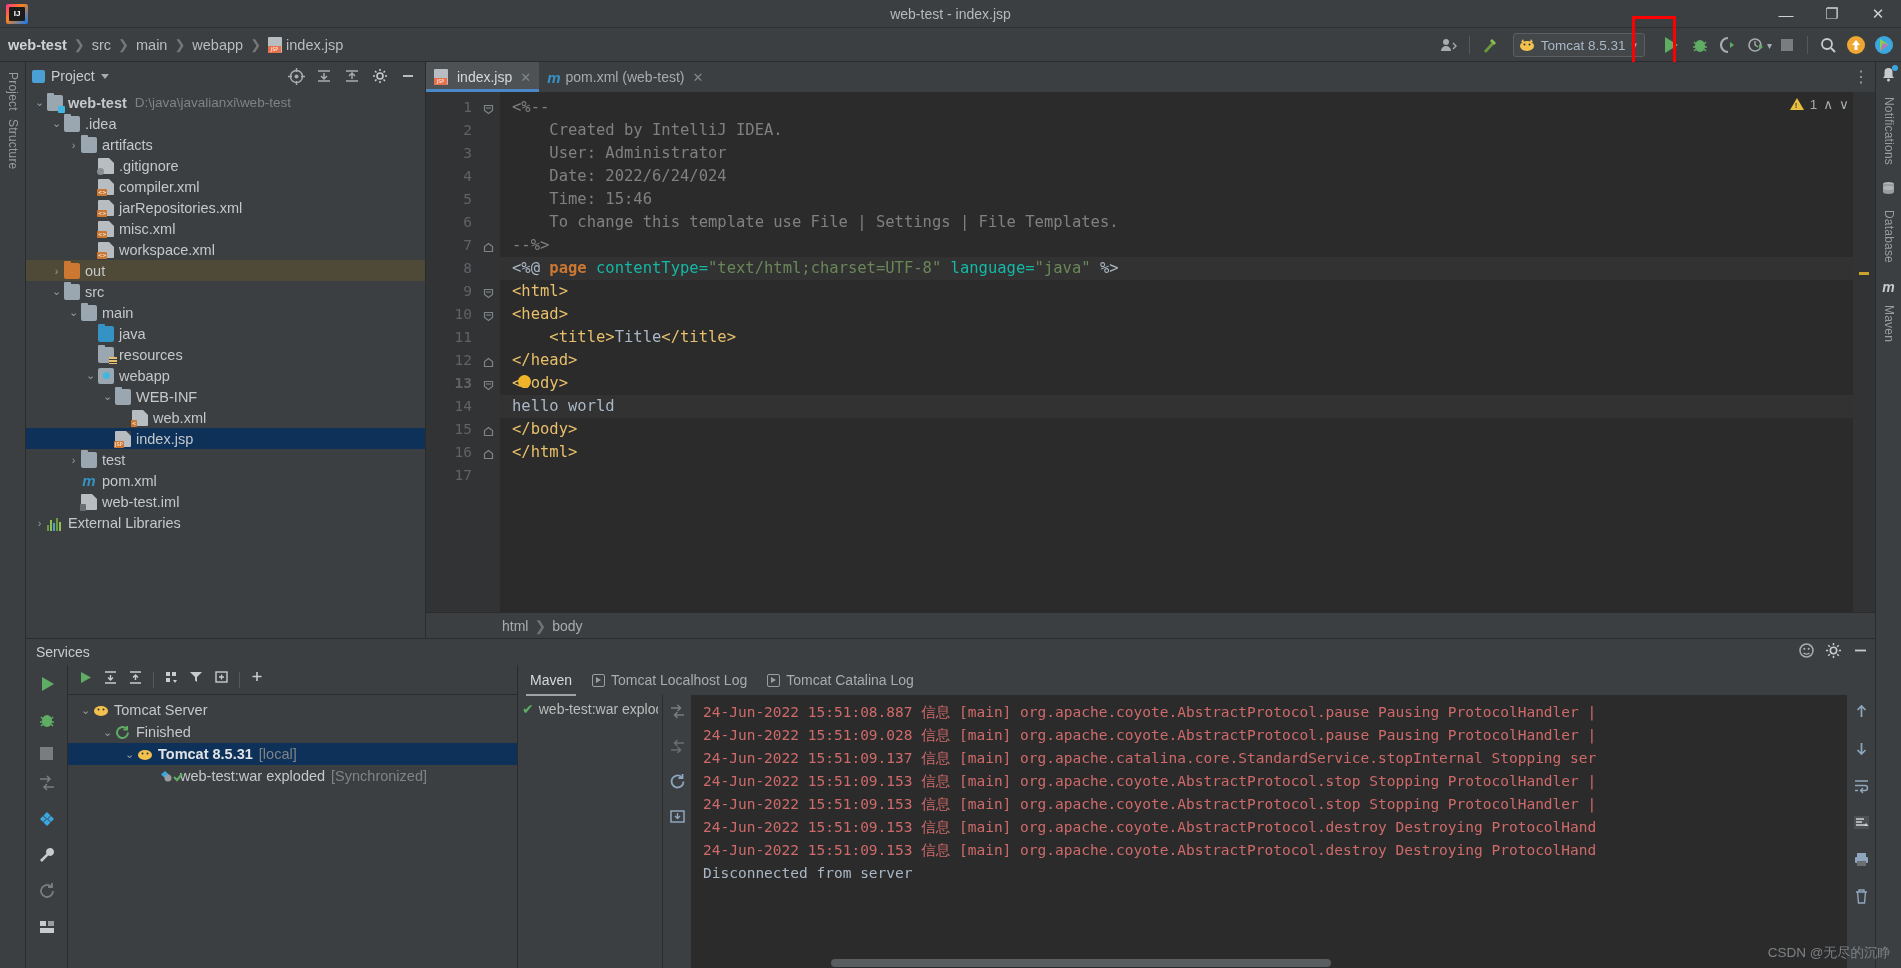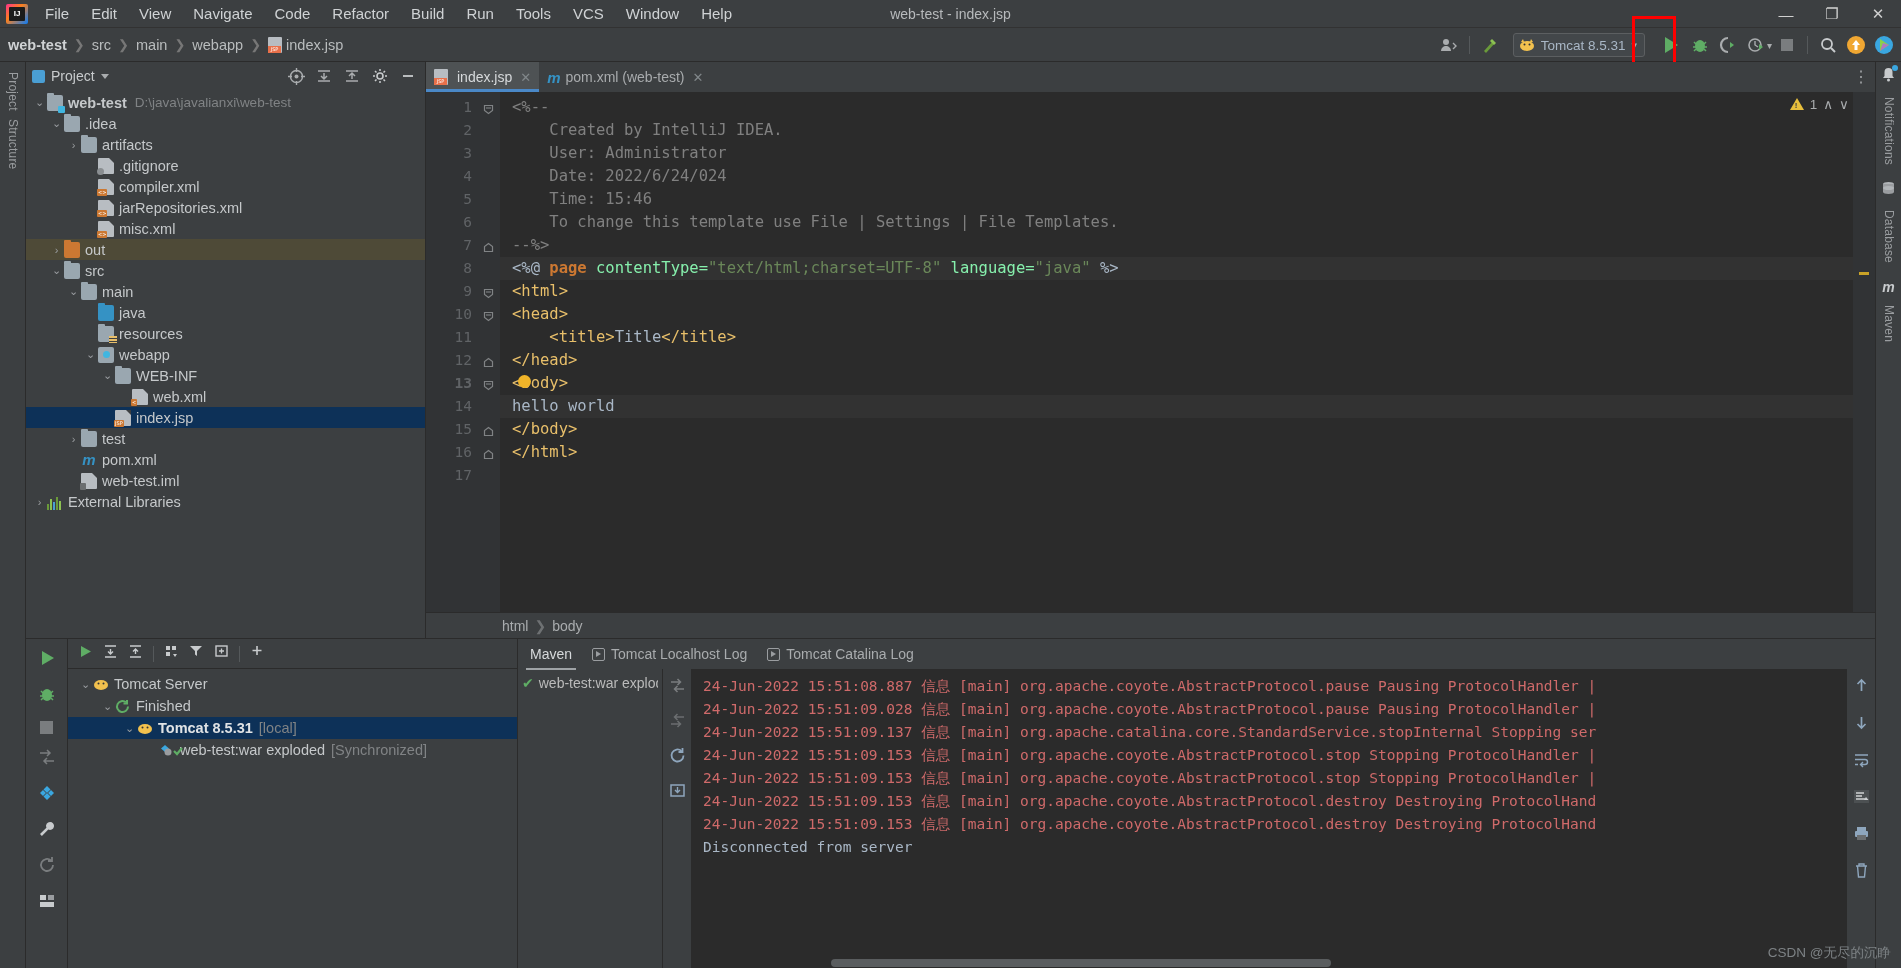--- a/index.html
+++ b/index.html
@@ -135,21 +135,21 @@
   .gutter { width: 74px; flex: 0 0 74px; background: #313335; position: relative; }
   .lineno { position:absolute; right: 28px; font-size: 14.5px; color: #606366;
             font-family: "DejaVu Sans Mono", monospace; text-align: right; }
   .fold { position: absolute; right: 6px; width: 11px; height: 11px; }
   .code-area { flex: 1 1 auto; position: relative; overflow: hidden; font-family: "DejaVu Sans Mono", monospace;
                font-size: 15.5px; }
   .cline { position: absolute; left: 12px; white-space: pre; line-height: 23px; height: 23px; }
   .hl-line { position: absolute; left: 0; right: 0; height: 23px; background: #323232; }
   .cm { color: #808080; }
   .kw { color: #cc7832; font-weight: bold; }
-  .attr { color: #86efac; }
+  .attr { color: #14b8a6; }
   .str { color: #6a8759; }
   .tag { color: #e8bf6a; }
   .plain { color: #a9b7c6; }
   .editor-right { width: 22px; flex: 0 0 22px; background: #313335; position: relative; }
   .warn-strip { position: absolute; width: 10px; height: 3px; background: #c9a227; right: 6px; }
 
   .insp-widget { position:absolute; right: 26px; top: 4px; display:flex; align-items:center; gap:6px;
                  font-size:13.5px; color:#a9acae; }
   .warn-tri { width:0;height:0;border-left:7px solid transparent;border-right:7px solid transparent;
               border-bottom:12px solid #e8bf3c; position:relative;}
@@ -201,34 +201,20 @@
                  display:flex; gap:10px; padding:6px 9px; align-items:center; }
   .bico { width:22px; height:22px; border-radius:50%; }
 </style>
 </head>
 <body>
 
 <div class="app">
 
   <div class="menubar">
     <div class="ij-logo"></div>
-    <div id="menu-items" style="display:flex;">
-        <div class="menu-item">File</div>
-        <div class="menu-item">Edit</div>
-        <div class="menu-item">View</div>
-        <div class="menu-item">Navigate</div>
-        <div class="menu-item">Code</div>
-        <div class="menu-item">Refactor</div>
-        <div class="menu-item">Build</div>
-        <div class="menu-item">Run</div>
-        <div class="menu-item">Tools</div>
-        <div class="menu-item">VCS</div>
-        <div class="menu-item">Window</div>
-        <div class="menu-item">Help</div>
-      </div>
     <div style="position:absolute;left:0;right:0;text-align:center;font-size:14px;color:#b7babc;pointer-events:none;">web-test - index.jsp</div>
     <div class="win-ctrl">
       <div class="win-btn">—</div>
       <div class="win-btn">❐</div>
       <div class="win-btn close">✕</div>
     </div>
   </div>
 
   <div class="navbar">
     <div class="crumbs" id="nav-crumbs">
@@ -442,20 +428,27 @@
                   <span class="badge">&lt;&gt;</span>
                 </span>
                 <span class="tlabel">jarRepositories.xml</span>
               </div>
               <div class="trow" style="padding-left: 57px;">
                 <span class="twisty"></span>
                 <span class="ic ic-file">
                   <span class="badge">&lt;&gt;</span>
                 </span>
                 <span class="tlabel">misc.xml</span>
+              </div>
+              <div class="trow" style="padding-left: 57px;">
+                <span class="twisty"></span>
+                <span class="ic ic-file">
+                  <span class="badge">&lt;&gt;</span>
+                </span>
+                <span class="tlabel">workspace.xml</span>
               </div>
               <div class="trow highl" style="padding-left: 23px;">
                 <span class="twisty">›</span>
                 <span class="ic ic-folder orange"></span>
                 <span class="tlabel">out</span>
               </div>
               <div class="trow" style="padding-left: 23px;">
                 <span class="twisty">⌄</span>
                 <span class="ic ic-folder"></span>
                 <span class="tlabel">src</span>
@@ -632,20 +625,44 @@
           <div class="breadcrumbs-bar" id="editor-crumbs">
               <span>html</span>
               <span style="color: rgb(110, 113, 115);">❯</span>
               <span>body</span>
             </div>
         </div>
 
       </div>
 
       <div class="services">
+        <div class="svc-header">
+          <span>Services</span>
+          <div class="svc-header-right">
+            <span>
+              <svg width="17" height="17" viewBox="0 0 17 17">
+                  <circle cx="8.5" cy="8.5" r="6.5" fill="none" stroke="#a9acae" stroke-width="1.5"></circle>
+                  <circle cx="6.3" cy="6.8" r="1.1" fill="#a9acae"></circle>
+                  <circle cx="10.7" cy="6.8" r="1.1" fill="#a9acae"></circle>
+                  <path d="M5.5 11c1.8 1.4 4.2 1.4 6 0" stroke="#a9acae" stroke-width="1.3" fill="none"></path>
+                </svg>
+            </span>
+            <span>
+              <svg width="17" height="17" viewBox="0 0 17 17">
+                  <circle cx="8.5" cy="8.5" r="3.2" fill="none" stroke="#c8cbcd" stroke-width="1.6"></circle>
+                  <path d="M8.5 1v2.2M8.5 13.8V16M1 8.5h2.2M13.8 8.5H16M3.2 3.2l1.6 1.6M12.2 12.2l1.6 1.6M13.8 3.2l-1.6 1.6M4.8 12.2l-1.6 1.6" stroke="#c8cbcd" stroke-width="1.5"></path>
+                </svg>
+            </span>
+            <span>
+              <svg width="17" height="17" viewBox="0 0 17 17">
+                  <path d="M3 8.5h11" stroke="#c8cbcd" stroke-width="1.8"></path>
+                </svg>
+            </span>
+          </div>
+        </div>
 
         <div class="svc-body">
           <div class="svc-rail">
             <span><svg width="18" height="18" viewBox="0 0 18 18">
                   <path d="M4 2l12 7-12 7z" fill="#5fad65"></path>
                 </svg></span>
             <span><svg width="18" height="18" viewBox="0 0 18 18">
                   <ellipse cx="9" cy="10" rx="5" ry="6" fill="#5fad65"></ellipse>
                   <path d="M3 6l2 2M15 6l-2 2M2 11h3M13 11h3M3 15l2-2M15 15l-2-2" stroke="#5fad65" stroke-width="1.5" fill="none"></path>
                 </svg></span>

